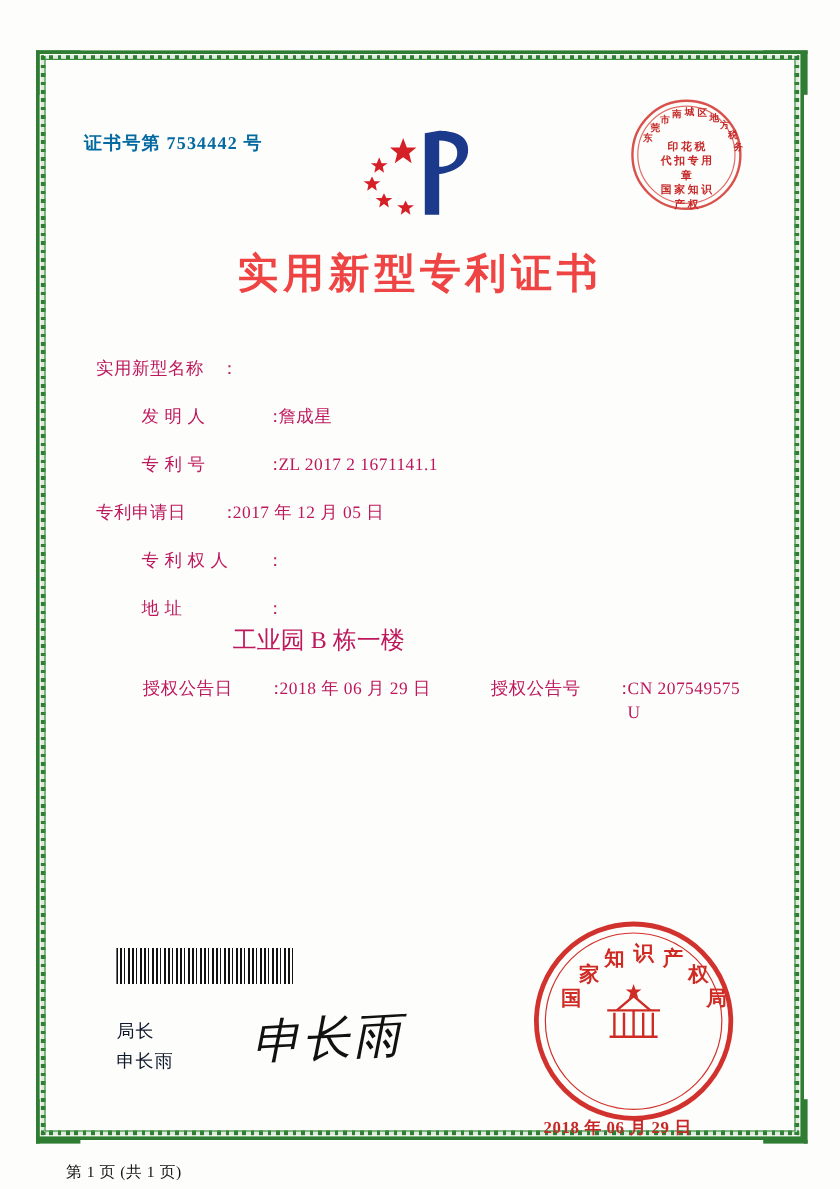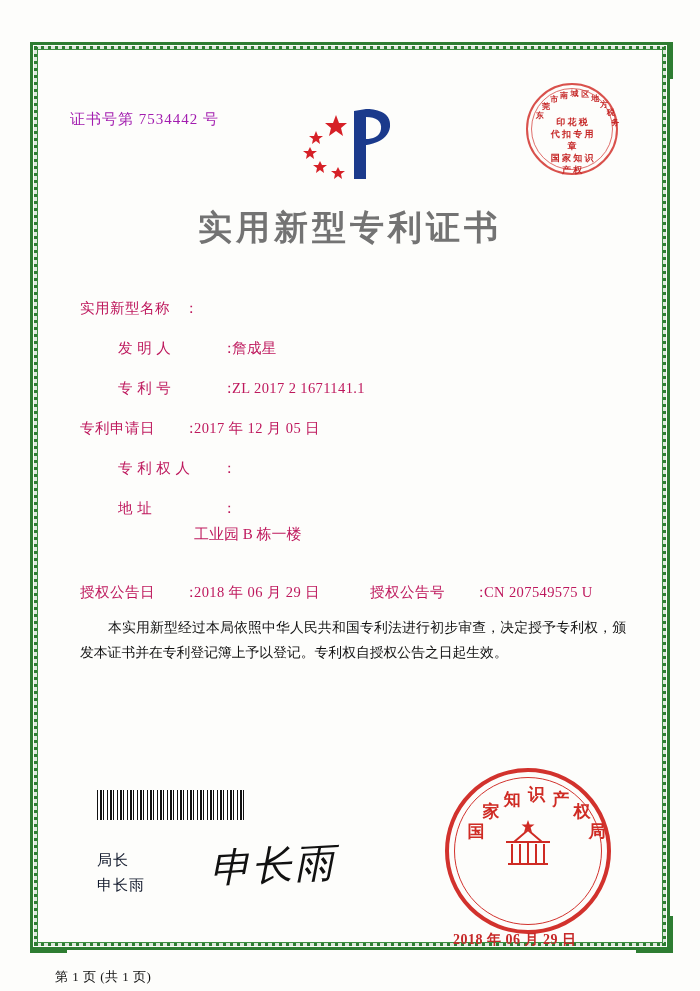--- a/index.html
+++ b/index.html
@@ -83,21 +83,22 @@
     width: 590px;
     height: 860px;
   }
 
   .cert-no {
     position: absolute;
     left: 15px;
     top: 40px;
     font-size: 15px;
     letter-spacing: 1px;
-    color: #a21caf;
+    color: #0369a1;
+    font-weight: bold;
   }
 
   
   .logo {
     position: absolute;
     left: 241px;
     top: 35px;
     width: 120px;
     height: 80px;
   }
@@ -105,21 +106,21 @@
 
   .title {
     position: absolute;
     left: 0;
     top: 135px;
     width: 590px;
     text-align: center;
     font-size: 34px;
     font-weight: bold;
     letter-spacing: 4px;
-    color: #737373;
+    color: #ef4444;
     font-family: "DejaVu Serif", "Liberation Serif", serif;
   }
 
   
   .seal-top {
     position: absolute;
     left: 471px;
     top: 13px;
     width: 92px;
     height: 92px;
@@ -191,28 +192,29 @@
   }
   .field-colon { width: 10px; flex: 0 0 10px; }
   .field-value {
     flex: 1 1 auto;
     letter-spacing: 0.4px;
   }
   .field-value.mono { font-family: "Liberation Serif", serif; }
   .addr-second {
     margin-left: 114px;
     margin-top: -14px;
-    margin-bottom: 38px;
+    margin-bottom: 20px;
     line-height: 20px;
-    font-size: 15px;
+    font-size: 20px;
   }
   .two-col {
     display: flex;
     margin-bottom: 18px;
     line-height: 20px;
+    margin-left: 39px;
   }
   .two-col .col {
     display: flex;
     align-items: baseline;
   }
   .two-col .col.first { width: 290px; flex: 0 0 290px; }
 
   
   .paras {
     position: absolute;
@@ -430,21 +432,20 @@
         <div class="col">
           <div class="field-label">授权公告号</div>
           <div class="field-colon">：</div>
           <div class="field-value">CN 207549575 U</div>
         </div>
       </div>
 
     </div>
 
     <div class="paras">
-      <p>本实用新型经过本局依照中华人民共和国专利法进行初步审查，决定授予专利权，颁发本证书并在专利登记簿上予以登记。专利权自授权公告之日起生效。</p>
     </div>
 
     <div class="barcode"></div>
 
     <div class="sig-block">
       <div>局长</div>
       <div>申长雨</div>
     </div>
     <div class="handwriting">申长雨</div>
 

